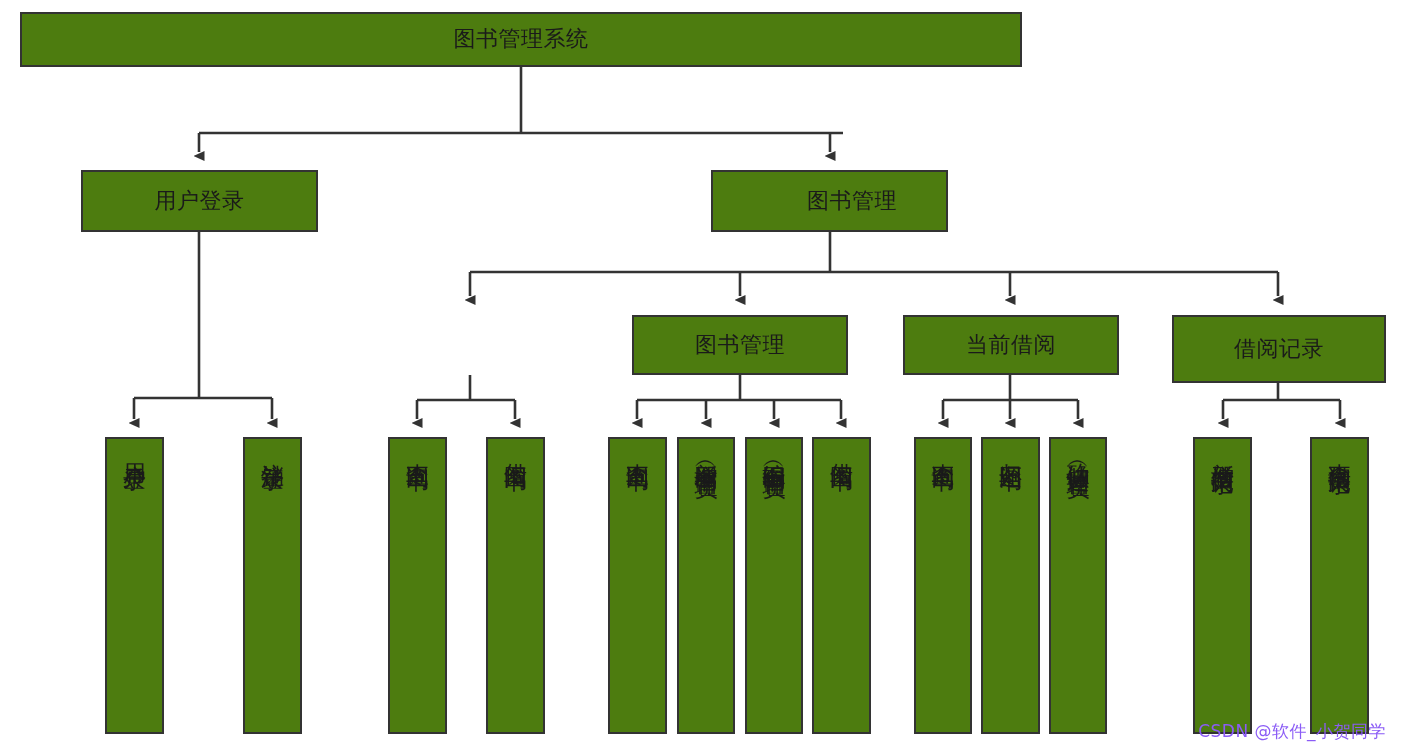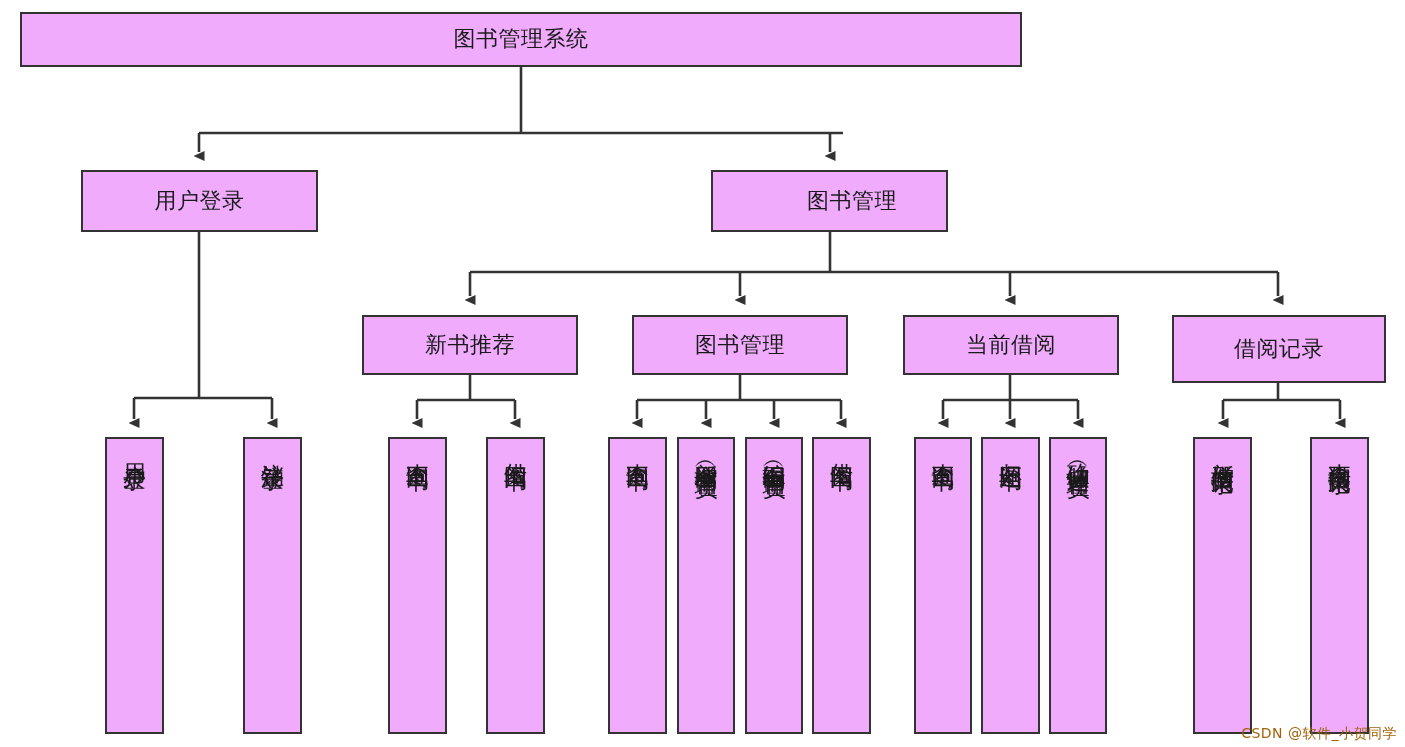--- a/index.html
+++ b/index.html
@@ -22,21 +22,21 @@
     position: absolute;
     left: 0;
     top: 0;
     width: 1405px;
     height: 747px;
     pointer-events: none;
   }
   .node {
     position: absolute;
     box-sizing: border-box;
-    background: #f0abfc;
+    background: #4d7c0f;
     border: 2px solid #333333;
     display: flex;
     align-items: center;
     justify-content: center;
     overflow: hidden;
   }
   .node-label {
     color: #1a1a1a;
     font-family: "DejaVu Sans", "Liberation Sans", sans-serif;
     text-align: center;
@@ -56,24 +56,24 @@
   }
   .node.vert .node-label {
     writing-mode: vertical-rl;
     text-orientation: upright;
     font-size: 23px;
     letter-spacing: 2px;
     line-height: 1.0;
   }
   #watermark {
     position: absolute;
-    right: 8px;
+    right: 19px;
     bottom: 4px;
-    font-size: 14px;
-    color: #a16207;
+    font-size: 17px;
+    color: #8b5cf6;
     font-family: "DejaVu Sans", "Liberation Sans", sans-serif;
     white-space: nowrap;
     letter-spacing: 0.5px;
   }
 </style>
 </head>
 <body>
 
 <div id="diagram-root">
 
@@ -131,23 +131,20 @@
     <span class="node-label">图书管理系统</span>
   </div>
 
   <div class="node horiz" style="left:81px; top:170px; width:237px; height:62px;">
     <span class="node-label">用户登录</span>
   </div>
   <div class="node horiz" style="left:711px; top:170px; width:237px; height:62px;padding-left:45px;">
     <span class="node-label">图书管理</span>
   </div>
 
-  <div class="node horiz" style="left:362px; top:315px; width:216px; height:60px;">
-    <span class="node-label">新书推荐</span>
-  </div>
   <div class="node horiz" style="left:632px; top:315px; width:216px; height:60px;">
     <span class="node-label">图书管理</span>
   </div>
   <div class="node horiz" style="left:903px; top:315px; width:216px; height:60px;">
     <span class="node-label">当前借阅</span>
   </div>
   <div class="node horiz" style="left:1172px; top:315px; width:214px; height:68px;">
     <span class="node-label">借阅记录</span>
   </div>
 

